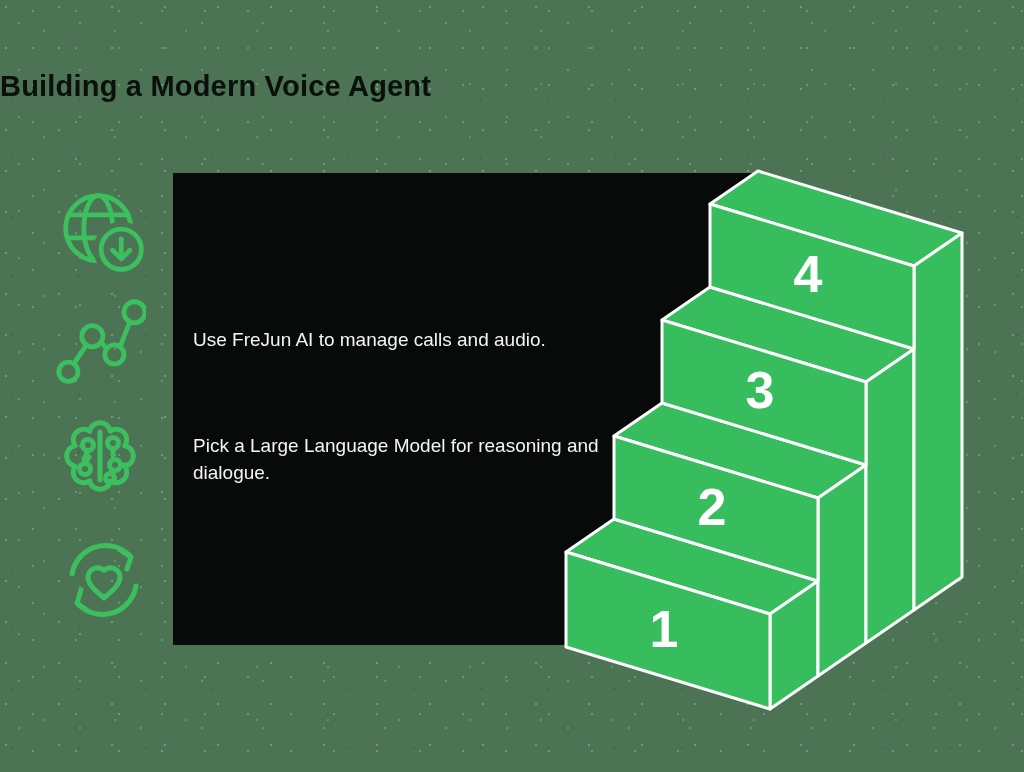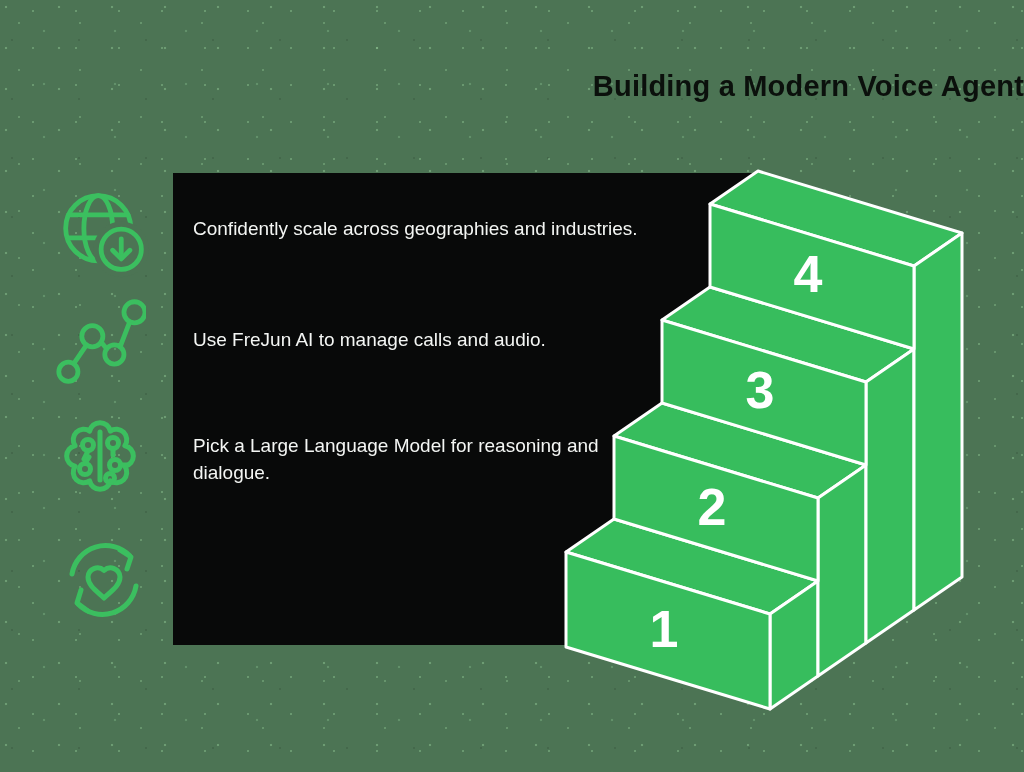--- a/index.html
+++ b/index.html
@@ -9,21 +9,21 @@
     background-color:#4c7454;
     background-image:
       radial-gradient(circle at 6px 7px,  rgba(141,196,146,.50) 1.1px, transparent 1.6px),
       radial-gradient(circle at 19px 23px,rgba(141,196,146,.40) 1.0px, transparent 1.5px),
       radial-gradient(circle at 33px 11px,rgba(141,196,146,.45) 1.0px, transparent 1.4px),
       radial-gradient(circle at 44px 31px,rgba(141,196,146,.35) 1.1px, transparent 1.6px),
       radial-gradient(circle at 12px 40px,rgba(0,0,0,.10) 1.0px, transparent 1.4px);
     background-size:53px 41px,61px 47px,43px 37px,71px 53px,67px 59px;
   }
   .title{
-    position:absolute;left:0;top:70px;width:1024px;text-align:right;
+    position:absolute;left:0;top:70px;width:1024px;text-align:left;
     font-size:29px;font-weight:700;color:#0b100c;letter-spacing:.2px;
   }
   .panel{
     position:absolute;left:173px;top:173px;width:584px;height:472px;
     background:#080909;
   }
   .item{
     position:absolute;color:#f4f6f4;font-size:19px;line-height:27px;font-weight:400;
   }
   .item1{left:193px;top:215px;max-width:520px;}
@@ -98,21 +98,20 @@
   <div class="icon icon4">
     <svg viewBox="0 0 96 96">
       <path class="ic" d="M16 42 A34 34 0 0 1 74 24"></path>
       <polyline class="ic" points="64,18 75,25 71,37"></polyline>
       <path class="ic" d="M80 54 A34 34 0 0 1 22 72"></path>
       <polyline class="ic" points="32,79 21,71 25,58"></polyline>
       <path class="ic" d="M48 66 C42 60 32 54 32 45 A9.5 9.5 0 0 1 48 38.5 A9.5 9.5 0 0 1 64 45 C64 54 54 60 48 66 Z"></path>
     </svg>
   </div>
 
-  <div class="item item1">Confidently scale across geographies and industries.</div>
   <div class="item item2">Use FreJun AI to manage calls and audio.</div>
   <div class="item item3">Pick a Large Language Model for reasoning and dialogue.</div>
 
   <svg class="stairs" viewBox="0 0 1024 772">
 
     <polygon class="face" points="566,552 614,519 818,581 770,614"></polygon>
     <polygon class="face" points="614,436 662,403 866,465 818,498"></polygon>
     <polygon class="face" points="662,320 710,287 914,349 866,382"></polygon>
     <polygon class="face" points="710,204 758,171 962,233 914,266"></polygon>
 

